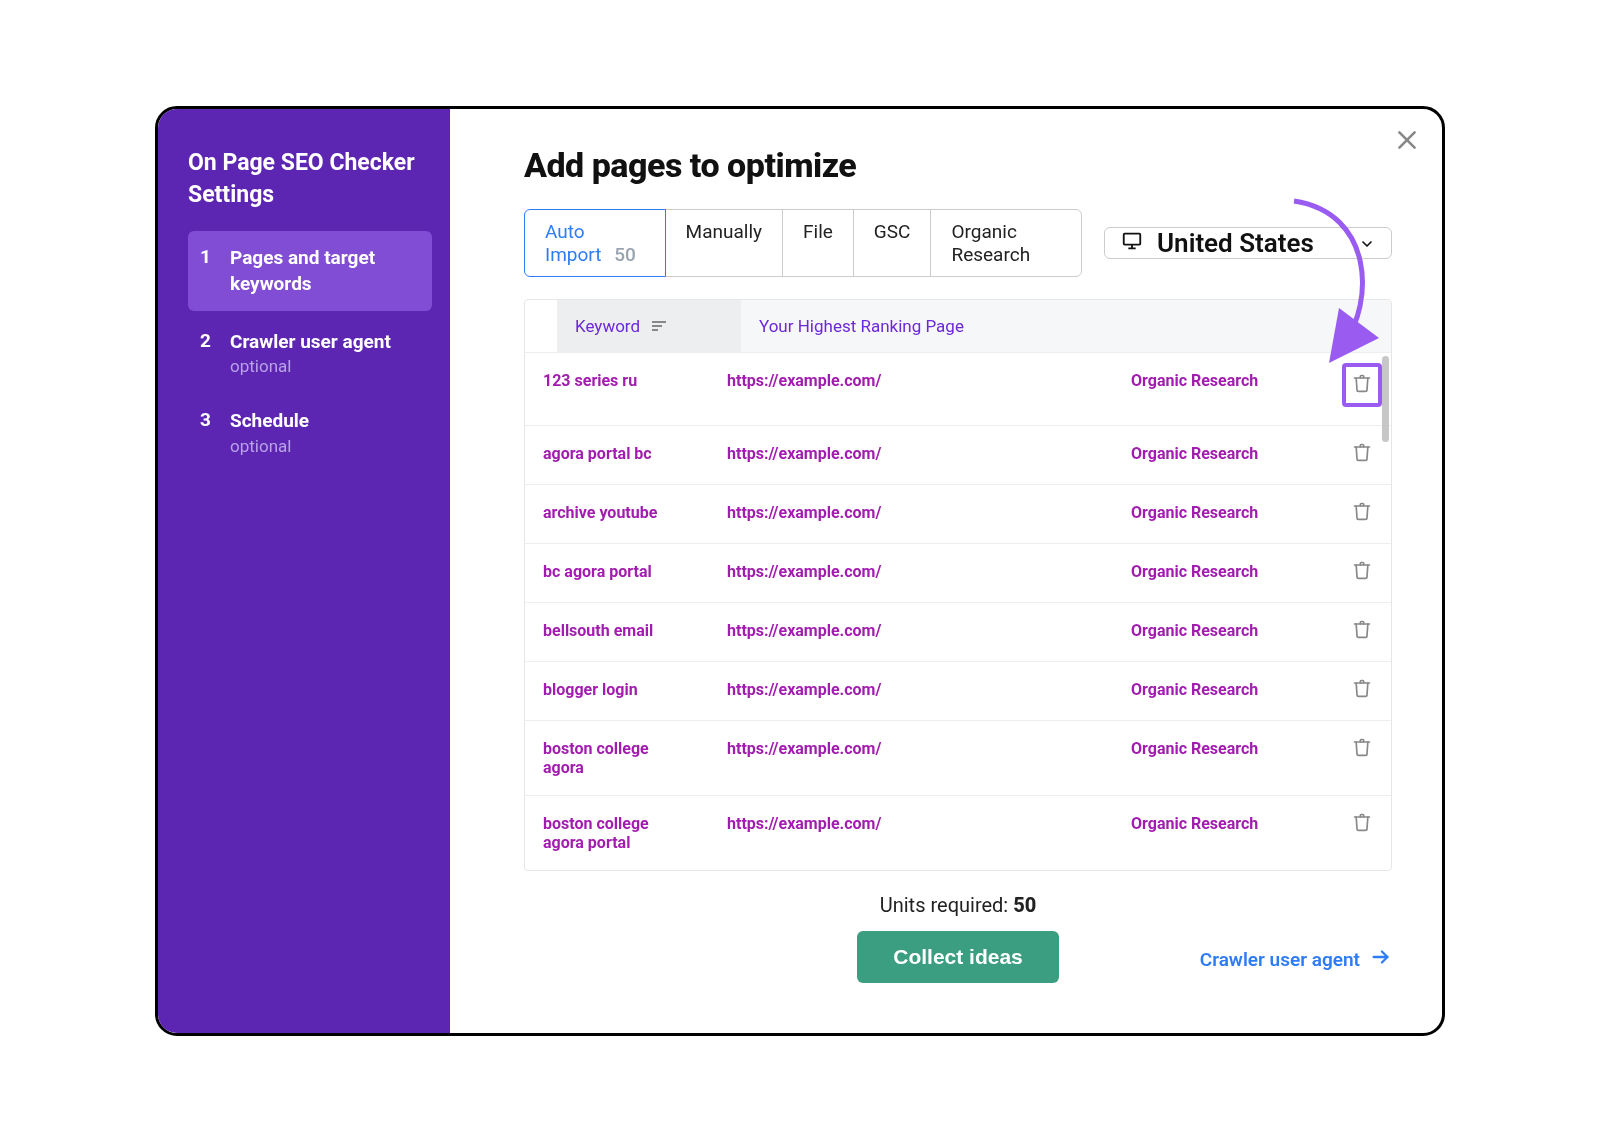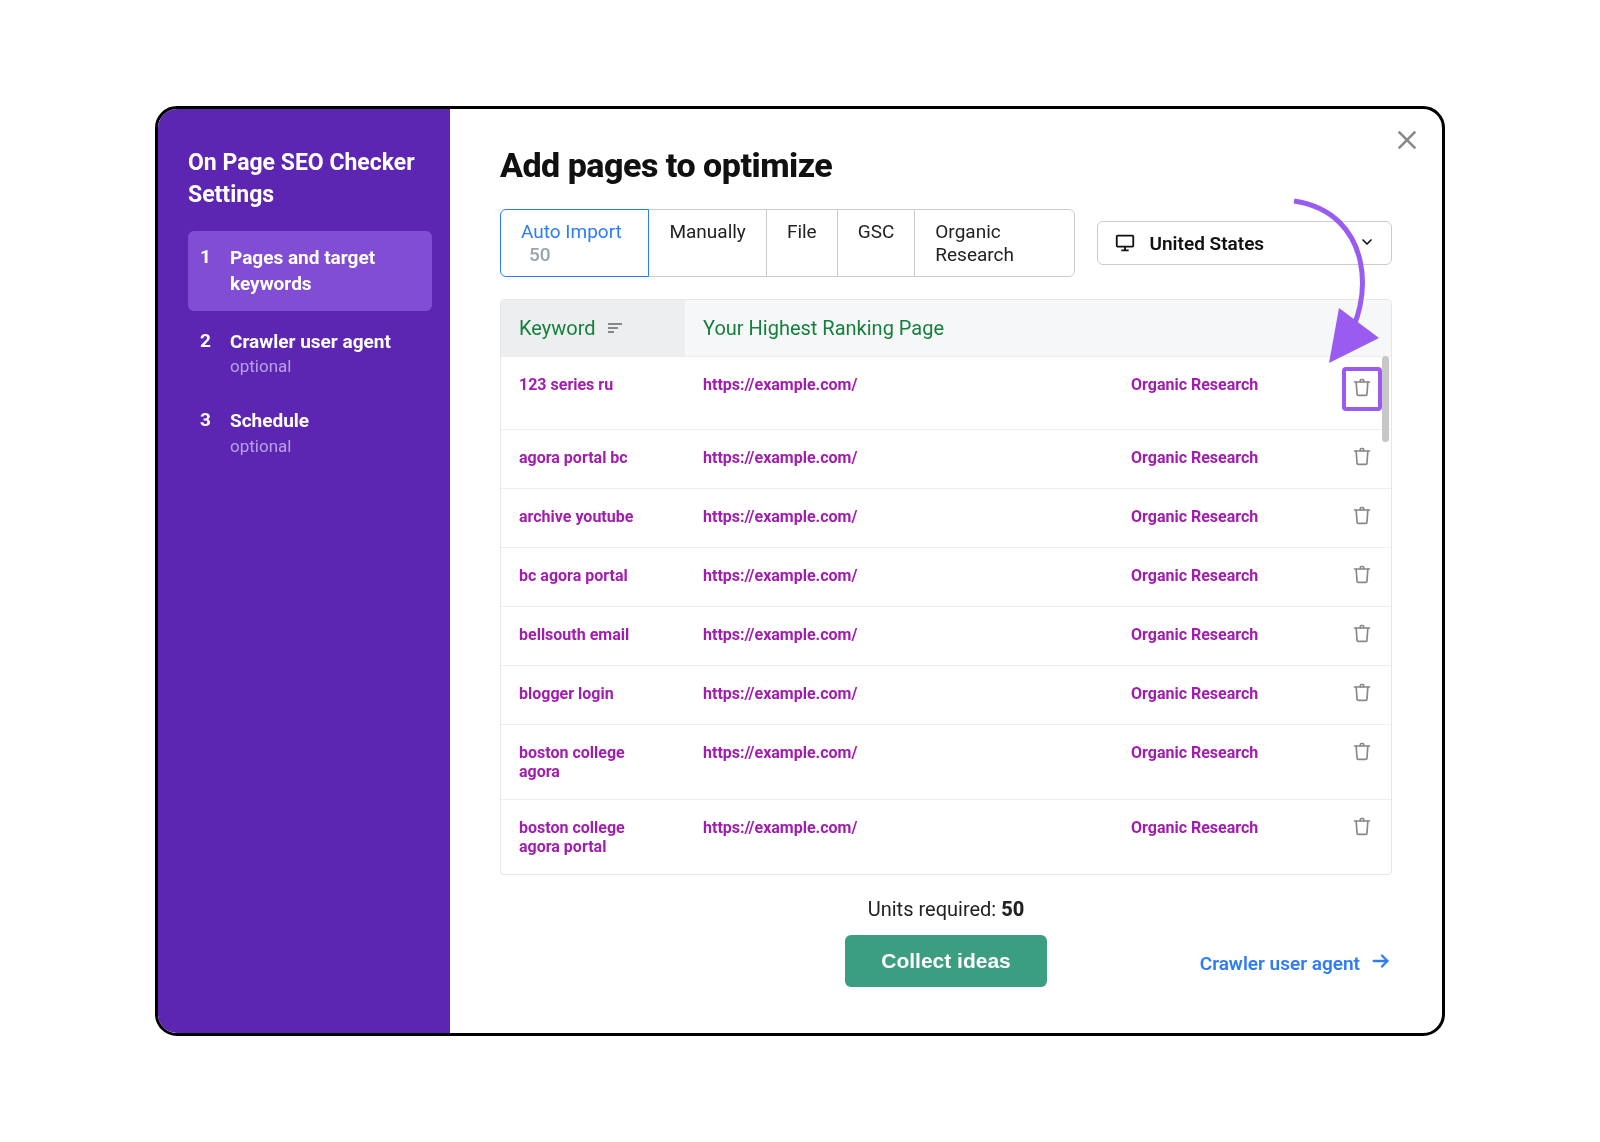--- a/index.html
+++ b/index.html
@@ -14,20 +14,21 @@
   }
   .frame {
     width: 1290px;
     height: 930px;
     border: 3px solid #000;
     border-radius: 22px;
     display: flex;
     overflow: hidden;
     position: relative;
     background: #fff;
+    gap: 24px;
   }
   .sidebar {
     width: 292px;
     background: #5C26B3;
     color: #fff;
     padding: 38px 18px 0 30px;
   }
   .sidebar-title {
     font-size: 23px;
     font-weight: 700;
@@ -115,42 +116,43 @@
     color: #9aa4b0;
     margin-left: 8px;
     font-weight: 500;
   }
   .country {
     margin-left: auto;
     border: 1px solid #ccc;
     border-radius: 6px;
     padding: 10px 16px;
     display: flex;
-    align-items: flex-start;
+    align-items: center;
     gap: 14px;
     width: 322px;
-    height: 44px;
+    height: 32px;
     color: #111;
-    font-size: 19px;
+    font-size: 26px;
     font-weight: 600;
     cursor: pointer;
   }
   .country .chev { margin-left: auto; }
   .table-wrap {
     border: 1px solid #e6e6e6;
     border-radius: 4px;
     overflow: hidden;
     position: relative;
   }
   .thead {
     display: grid;
     grid-template-columns: 184px 1fr 220px 58px;
     background: #f6f7f8;
-    font-size: 20px;
-    color: #15803d;
+    font-size: 17px;
+    color: #6d28d9;
+    margin-left: 32px;
   }
   .thead > div { padding: 16px 18px; }
   .thead .col-kw {
     background: #eceef0;
     display: flex;
     align-items: center;
     gap: 12px;
   }
   .sort-icon {
     display: inline-flex;

